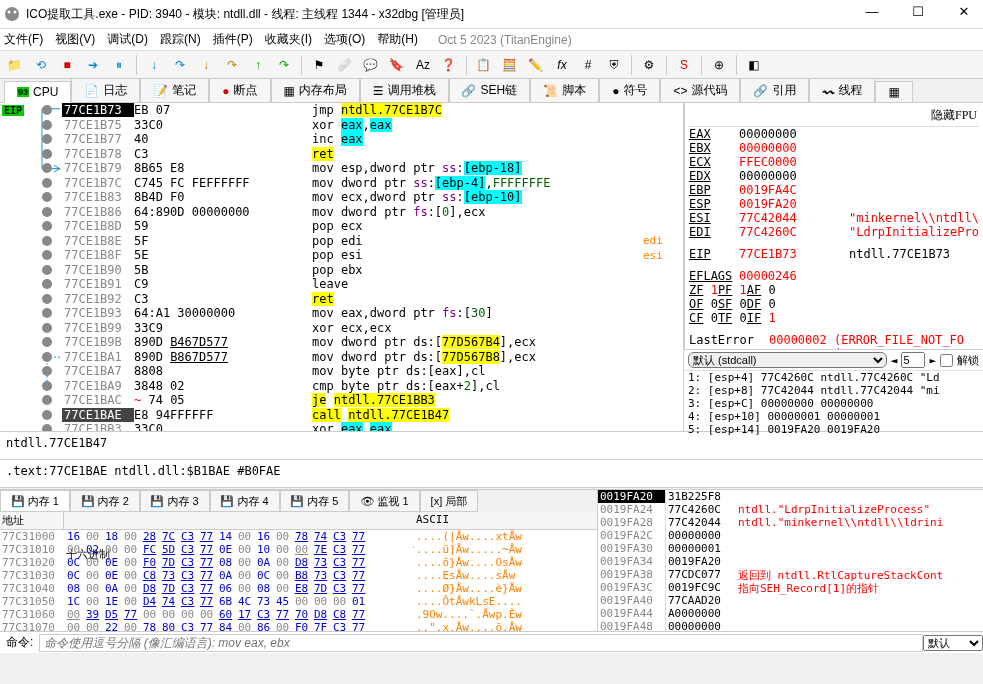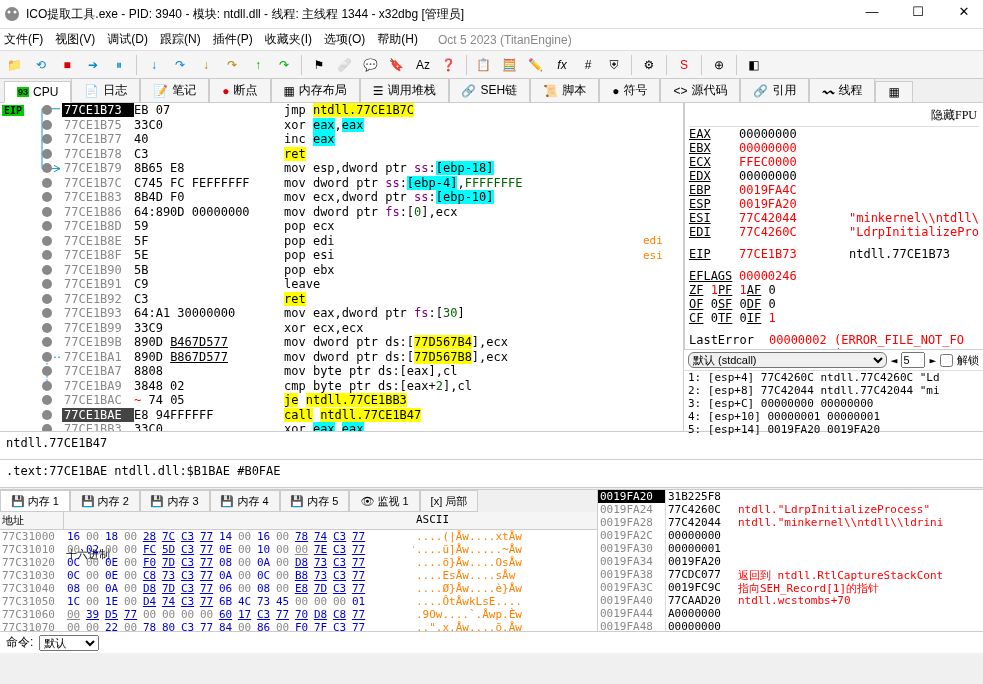--- a/index.html
+++ b/index.html
@@ -24,21 +24,21 @@
 .disasm-row { display: flex; height: 14.5px; align-items: center; }
 .gutter { width: 62px; display: flex; align-items: center; justify-content: flex-end; padding-right: 2px; position: relative; }
 .eip-lbl { position: absolute; left: 2px; background: #0c0; color: #000; font-size: 10px; padding: 0 2px; font-weight: bold; }
 .bp-dot { width: 10px; height: 10px; border-radius: 50%; background: #888; margin-right: 8px; }
 .addr { width: 72px; color: #888; padding-left: 2px; }
 .addr.sel { background: #000; color: #fff; }
 .addr.hilite { background: #444; color: #fff; }
 .bytes { width: 150px; color: #000; }
 .bytes .u { text-decoration: underline; }
 .instr { flex: 1; }
-.instr .mn { color: #000; }
+.instr .mn { color: #000; margin-left: 28px; }
 .instr .hl-y { background: #ffff00; }
 .instr .hl-c { background: #00ffff; }
 .instr .num { color: #006400; }
 .instr .seg { color: #800080; }
 .cmt-col { width: 40px; color: #ff8000; font-size: 11px; }
 .reg-pane { flex: 1; background: #fff; font-family: Consolas, monospace; font-size: 12px; padding: 2px 4px; overflow: hidden; border-left: 1px solid #ccc; }
 .reg-header { text-align: right; padding: 2px; border-bottom: 1px solid #ddd; font-family: "Segoe UI"; }
 .reg-row { display: flex; height: 14px; }
 .reg-name { width: 50px; text-decoration: underline; color: #000; }
 .reg-val { width: 80px; }
@@ -784,31 +784,31 @@
         <div class="stack-desc">返回到 ntdll.RtlCaptureStackCont</div>
       </div>
       <div class="stack-row">
         <div class="stack-addr">0019FA3C</div>
         <div class="stack-val">0019FC9C</div>
         <div class="stack-desc">指向SEH_Record[1]的指针</div>
       </div>
       <div class="stack-row">
         <div class="stack-addr">0019FA40</div>
         <div class="stack-val">77CAAD20</div>
-        <div class="stack-desc">ntdll.wcstombs+70</div>
       </div>
       <div class="stack-row">
         <div class="stack-addr">0019FA44</div>
         <div class="stack-val">A0000000</div>
         <div class="stack-desc"></div>
       </div>
       <div class="stack-row">
         <div class="stack-addr">0019FA48</div>
         <div class="stack-val">00000000</div>
         <div class="stack-desc"></div>
       </div>
     </div>
 </div>
 
 <div class="cmdbar">
   <span class="cmdbar-lbl">命令:</span>
+  <input type="text" placeholder="命令使用逗号分隔 (像汇编语言): mov eax, ebx" style="">
   <select><option>默认</option></select>
 </div>
 
 </body></html>

